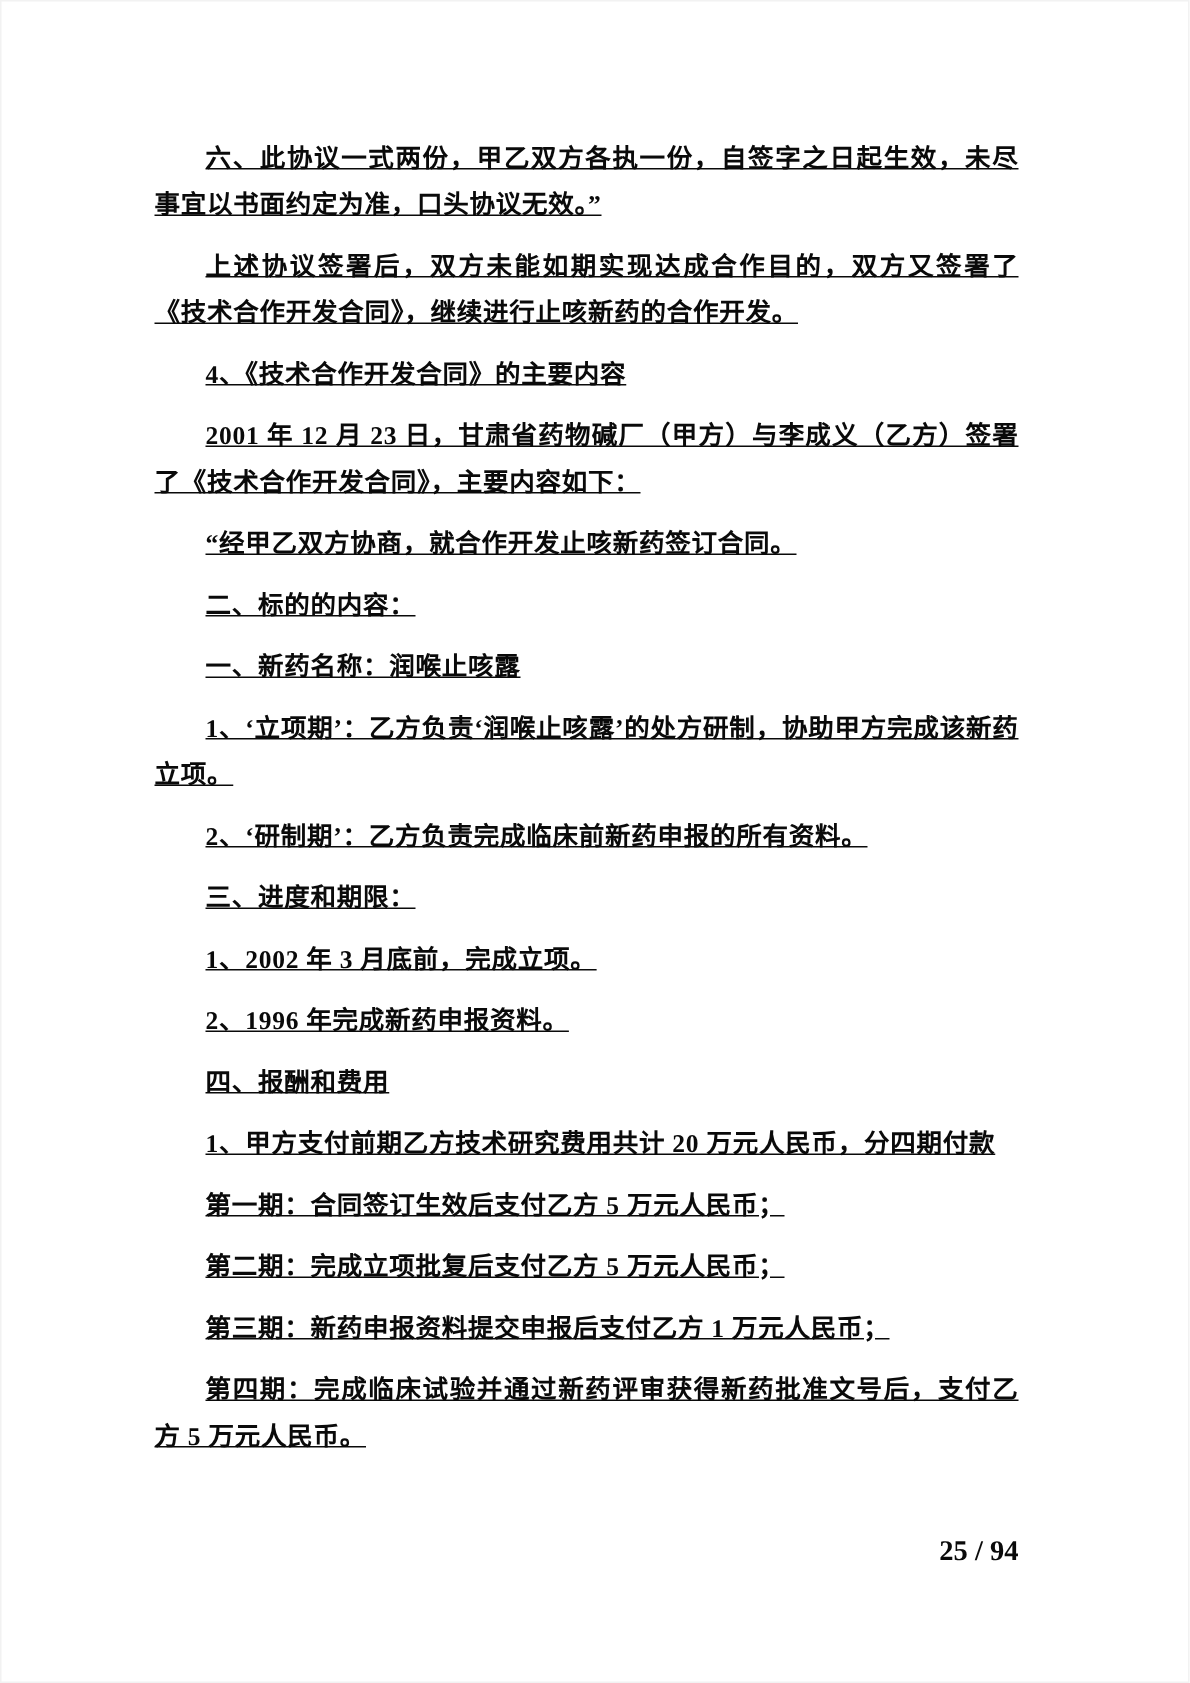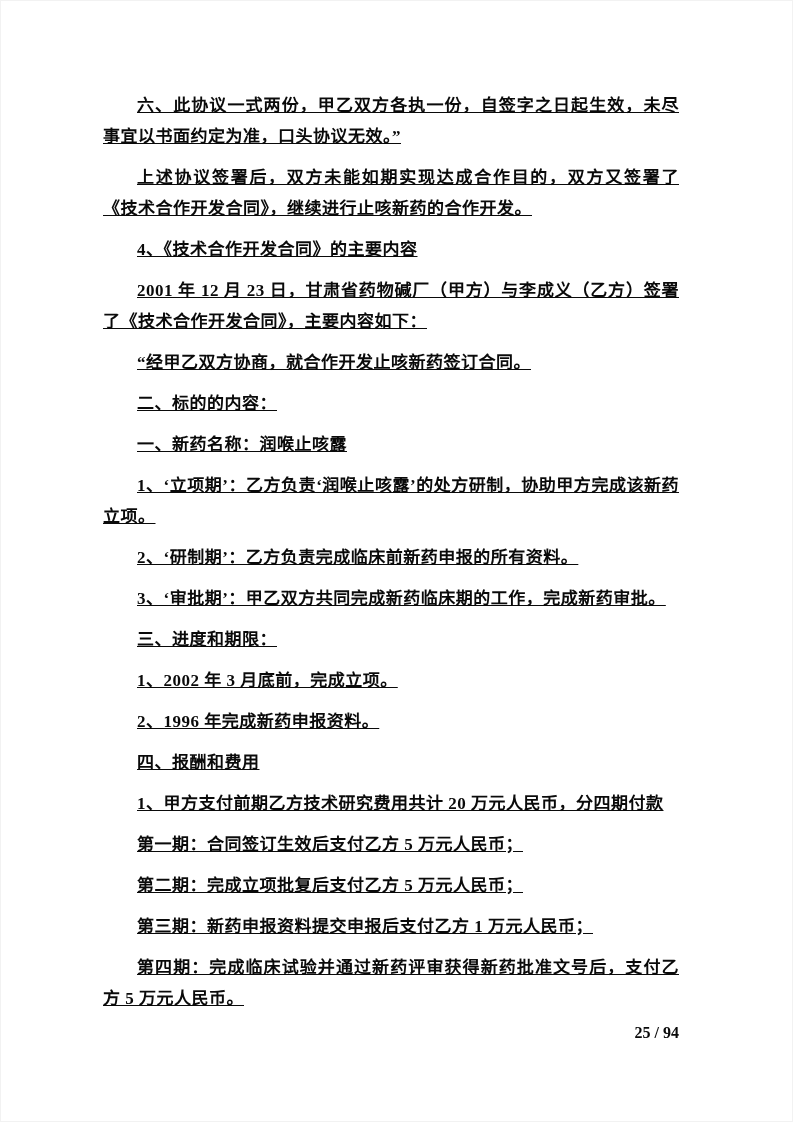--- a/index.html
+++ b/index.html
@@ -41,41 +41,40 @@
     text-indent: 2em;
     letter-spacing: 0.5px;
     color: #0a0a0a;
   }
   .page-number {
     position: absolute;
     left: 103px;
     top: 1024px;
     width: 576px;
     text-align: right;
-    font-size: 16px;
+    font-size: 19px;
     font-weight: bold;
     color: #0a0a0a;
     font-family: "Liberation Serif", serif;
   }
 </style>
 </head>
 <body>
 
 <div class="page">
   <div class="doc-content">
     <p class="para">六、此协议一式两份，甲乙双方各执一份，自签字之日起生效，未尽事宜以书面约定为准，口头协议无效。”</p>
     <p class="para">上述协议签署后，双方未能如期实现达成合作目的，双方又签署了《技术合作开发合同》，继续进行止咳新药的合作开发。</p>
     <p class="para">4、《技术合作开发合同》的主要内容</p>
     <p class="para">2001 年 12 月 23 日，甘肃省药物碱厂（甲方）与李成义（乙方）签署了《技术合作开发合同》，主要内容如下：</p>
     <p class="para">“经甲乙双方协商，就合作开发止咳新药签订合同。</p>
     <p class="para">二、标的的内容：</p>
     <p class="para">一、新药名称：润喉止咳露</p>
     <p class="para">1、‘立项期’：乙方负责‘润喉止咳露’的处方研制，协助甲方完成该新药立项。</p>
     <p class="para">2、‘研制期’：乙方负责完成临床前新药申报的所有资料。</p>
-    <p class="para">3、‘审批期’：甲乙双方共同完成新药临床期的工作，完成新药审批。</p>
     <p class="para">三、进度和期限：</p>
     <p class="para">1、2002 年 3 月底前，完成立项。</p>
     <p class="para">2、1996 年完成新药申报资料。</p>
     <p class="para">四、报酬和费用</p>
     <p class="para">1、甲方支付前期乙方技术研究费用共计 20 万元人民币，分四期付款</p>
     <p class="para">第一期：合同签订生效后支付乙方 5 万元人民币；</p>
     <p class="para">第二期：完成立项批复后支付乙方 5 万元人民币；</p>
     <p class="para">第三期：新药申报资料提交申报后支付乙方 1 万元人民币；</p>
     <p class="para">第四期：完成临床试验并通过新药评审获得新药批准文号后，支付乙方 5 万元人民币。</p>
   </div>

